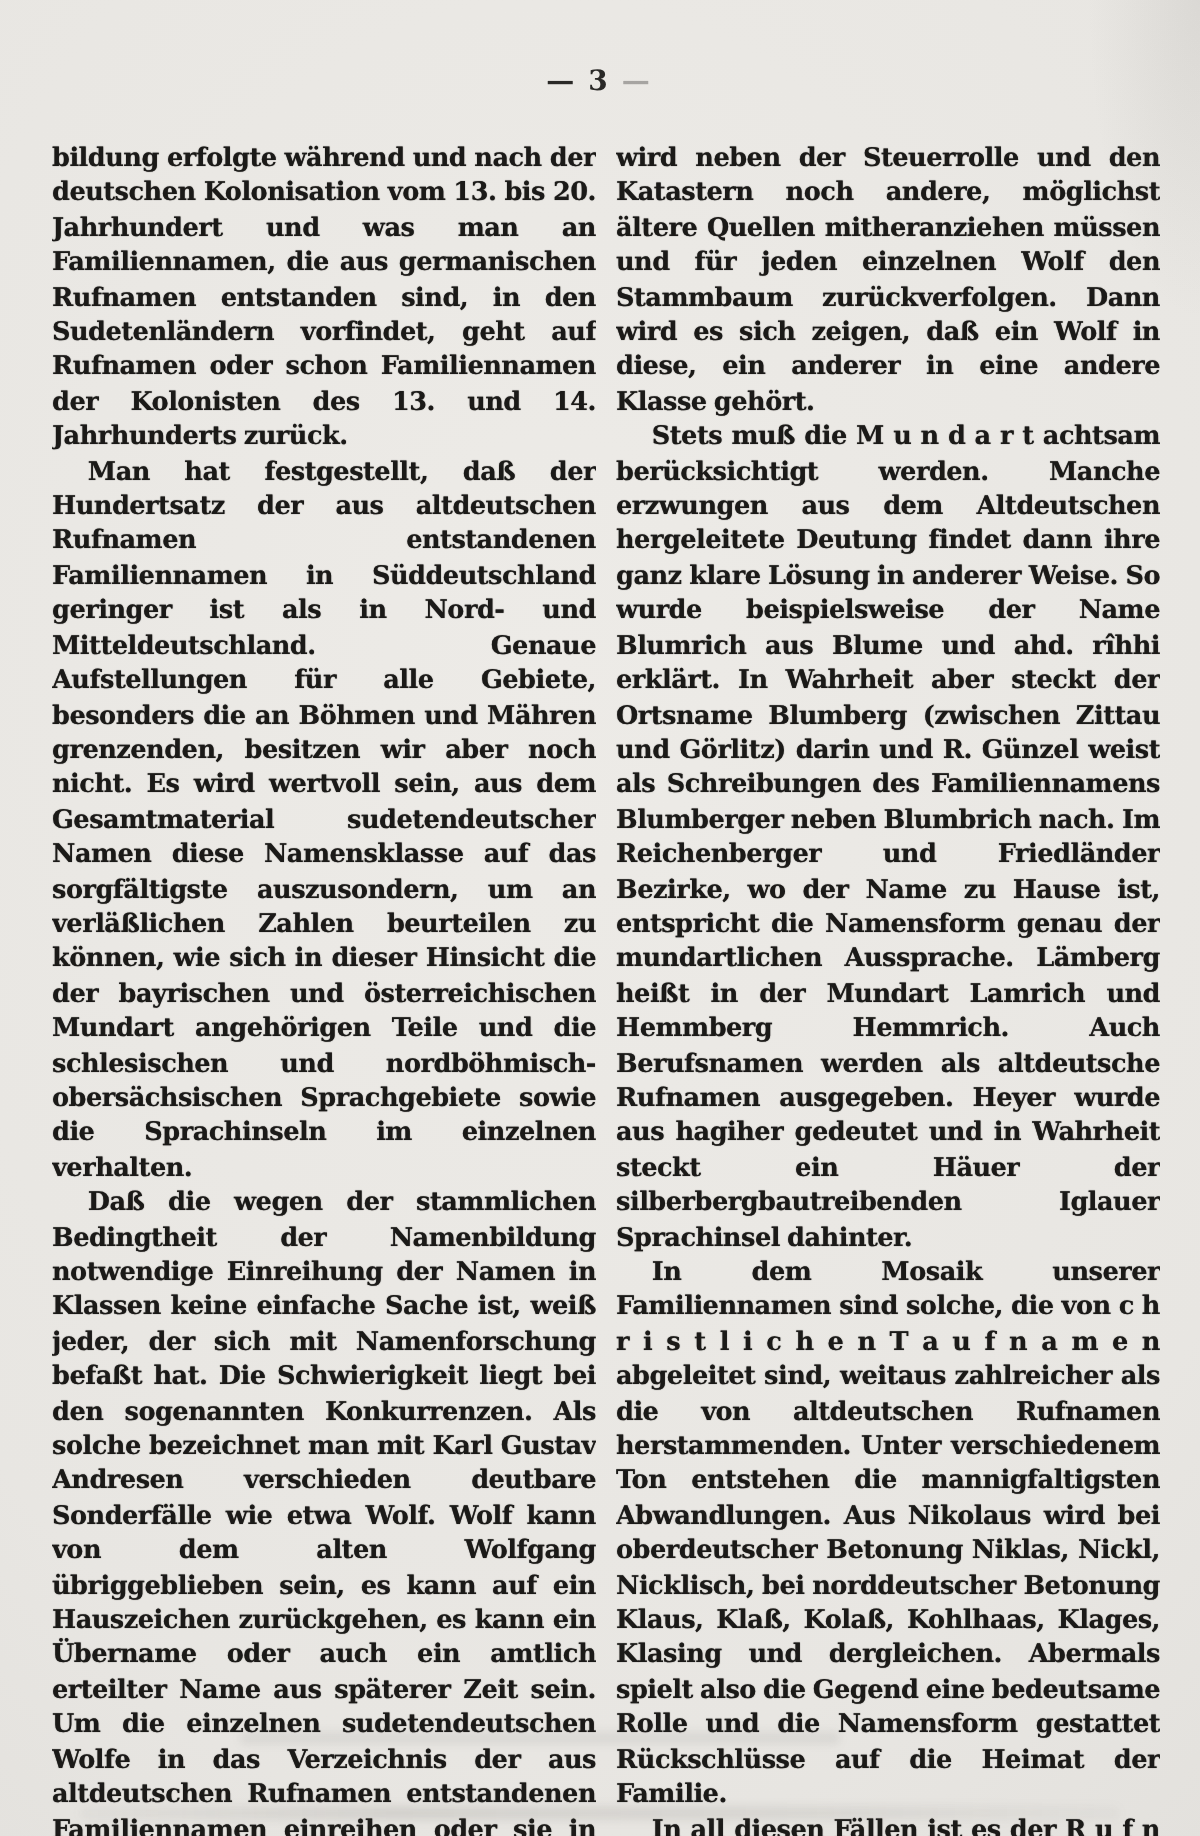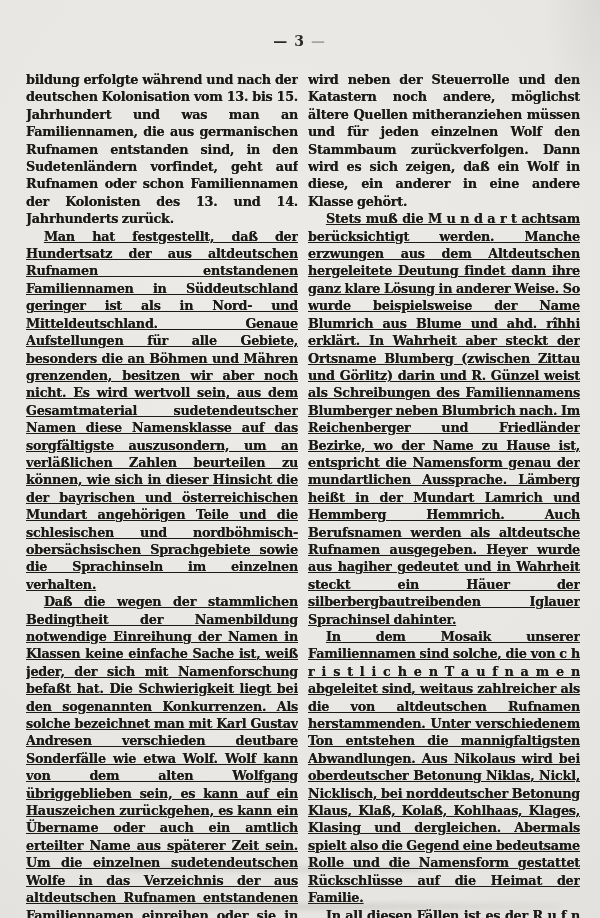--- a/index.html
+++ b/index.html
@@ -44,21 +44,21 @@
     text-align: justify;
     font-size: 12.8px;
     line-height: 17.4px;
     font-weight: 700;
     letter-spacing: -0.25px;
     word-spacing: -0.6px;
     text-shadow: 0 0 0.5px rgba(30, 28, 25, 0.8);
     -webkit-hyphens: auto;
     hyphens: auto;
   }
-  .para.indent { text-indent: 1.4em; text-decoration: underline; }
+  .para.indent { text-indent: 1.4em; }
   .artifact {
     position: absolute;
     pointer-events: none;
     filter: blur(2px);
   }
   .artifact.smudge-mid {
     left: 120px; top: 866px; width: 300px; height: 6px;
     background: rgba(90, 88, 84, 0.10);
     border-radius: 3px;
   }
@@ -79,21 +79,21 @@
 <body>
 
 <div class="page" lang="de">
 
   <div class="page-header">
     <span class="dash">—</span><span>3</span><span class="dash faint">—</span>
   </div>
 
   <div class="columns">
     <div class="column">
-      <p class="para">bildung erfolgte während und nach der deutschen Kolonisation vom 13. bis 15. Jahrhundert und was man an Familiennamen, die aus germanischen Rufnamen entstanden sind, in den Sudetenländern vorfindet, geht auf Rufnamen oder schon Familiennamen der Kolonisten des 13. und 14. Jahrhunderts zurück.</p>
+      <p class="para">bildung erfolgte während und nach der deutschen Kolonisation vom 13. bis 20. Jahrhundert und was man an Familiennamen, die aus germanischen Rufnamen entstanden sind, in den Sudetenländern vorfindet, geht auf Rufnamen oder schon Familiennamen der Kolonisten des 13. und 14. Jahrhunderts zurück.</p>
       <p class="para indent">Man hat festgestellt, daß der Hundertsatz der aus altdeutschen Rufnamen entstandenen Familiennamen in Süddeutschland geringer ist als in Nord- und Mitteldeutschland. Genaue Aufstellungen für alle Gebiete, besonders die an Böhmen und Mähren grenzenden, besitzen wir aber noch nicht. Es wird wertvoll sein, aus dem Gesamtmaterial sudetendeutscher Namen diese Namensklasse auf das sorgfältigste auszusondern, um an verläßlichen Zahlen beurteilen zu können, wie sich in dieser Hinsicht die der bayrischen und österreichischen Mundart angehörigen Teile und die schlesischen und nordböhmisch-obersächsischen Sprachgebiete sowie die Sprachinseln im einzelnen verhalten.</p>
       <p class="para indent">Daß die wegen der stammlichen Bedingtheit der Namenbildung notwendige Einreihung der Namen in Klassen keine einfache Sache ist, weiß jeder, der sich mit Namenforschung befaßt hat. Die Schwierigkeit liegt bei den sogenannten Konkurrenzen. Als solche bezeichnet man mit Karl Gustav Andresen verschieden deutbare Sonderfälle wie etwa Wolf. Wolf kann von dem alten Wolfgang übriggeblieben sein, es kann auf ein Hauszeichen zurückgehen, es kann ein Übername oder auch ein amtlich erteilter Name aus späterer Zeit sein. Um die einzelnen sudetendeutschen Wolfe in das Verzeichnis der aus altdeutschen Rufnamen entstandenen Familiennamen einreihen oder sie in eine andere Gruppe verweisen zu können, werden besondere Untersuchungen gemacht werden müssen über zeitliche und örtliche Umstände jedes einzelnen Namenträgers, d. h. man</p>
     </div>
     <div class="column">
       <p class="para">wird neben der Steuerrolle und den Katastern noch andere, möglichst ältere Quellen mitheranziehen müssen und für jeden einzelnen Wolf den Stammbaum zurückverfolgen. Dann wird es sich zeigen, daß ein Wolf in diese, ein anderer in eine andere Klasse gehört.</p>
       <p class="para indent">Stets muß die M u n d a r t achtsam berücksichtigt werden. Manche erzwungen aus dem Altdeutschen hergeleitete Deutung findet dann ihre ganz klare Lösung in anderer Weise. So wurde beispielsweise der Name Blumrich aus Blume und ahd. rîhhi erklärt. In Wahrheit aber steckt der Ortsname Blumberg (zwischen Zittau und Görlitz) darin und R. Günzel weist als Schreibungen des Familiennamens Blumberger neben Blumbrich nach. Im Reichenberger und Friedländer Bezirke, wo der Name zu Hause ist, entspricht die Namensform genau der mundartlichen Aussprache. Lämberg heißt in der Mundart Lamrich und Hemmberg Hemmrich. Auch Berufsnamen werden als altdeutsche Rufnamen ausgegeben. Heyer wurde aus hagiher gedeutet und in Wahrheit steckt ein Häuer der silberbergbautreibenden Iglauer Sprachinsel dahinter.</p>
       <p class="para indent">In dem Mosaik unserer Familiennamen sind solche, die von c h r i s t l i c h e n T a u f n a m e n abgeleitet sind, weitaus zahlreicher als die von altdeutschen Rufnamen herstammenden. Unter verschiedenem Ton entstehen die mannigfaltigsten Abwandlungen. Aus Nikolaus wird bei oberdeutscher Betonung Niklas, Nickl, Nicklisch, bei norddeutscher Betonung Klaus, Klaß, Kolaß, Kohlhaas, Klages, Klasing und dergleichen. Abermals spielt also die Gegend eine bedeutsame Rolle und die Namensform gestattet Rückschlüsse auf die Heimat der Familie.</p>
       <p class="para indent">In all diesen Fällen ist es der R u f n a m e d e s V a t e r s, der zum Familiennamen wird. Im Niederdeutschen tritt der Vatername meist in die Wesfallform, Bartels, Michels, Steffens, im</p>
     </div>
   </div>

